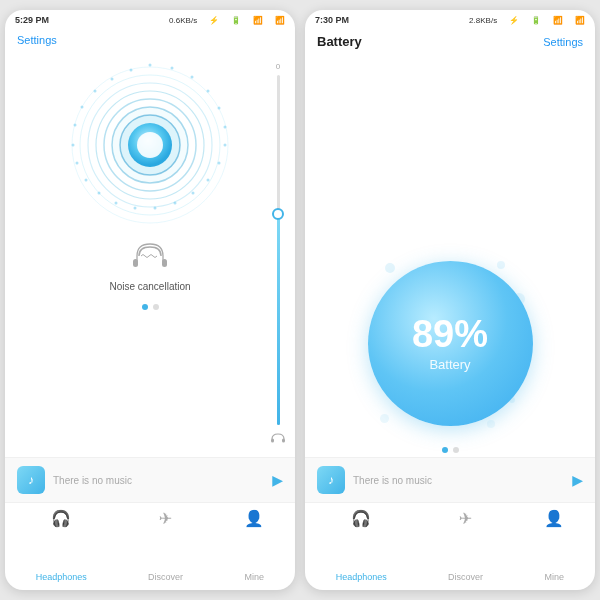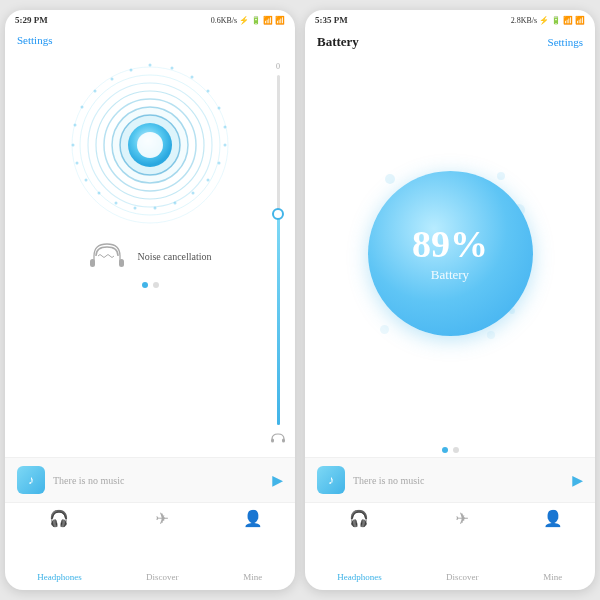--- a/index.html
+++ b/index.html
@@ -11,21 +11,20 @@
       align-items: center;
       justify-content: center;
       font-family: -apple-system, BlinkMacSystemFont, 'Segoe UI', sans-serif;
     }
 
     .screens-container {
       display: flex;
       gap: 10px;
       width: 590px;
       height: 580px;
-      font-family: Liberation Serif, serif;
     }
 
     .phone-screen {
       flex: 1;
       background: #fff;
       border-radius: 18px;
       overflow: hidden;
       display: flex;
       flex-direction: column;
       box-shadow: 0 2px 12px rgba(0,0,0,0.15);
@@ -36,21 +35,21 @@
       display: flex;
       justify-content: space-between;
       align-items: center;
       padding: 4px 10px;
       font-size: 9px;
       color: #333;
       height: 20px;
       flex-shrink: 0;
     }
     .status-bar .time { font-weight: 600; font-size: 9px; }
-    .status-icons { display: flex; gap: 2px; align-items: center; font-size: 8px; }
+    .status-icons { display: flex; gap: 12px; align-items: center; font-size: 8px; }
 
     
     .header {
       display: flex;
       justify-content: space-between;
       align-items: center;
       padding: 4px 12px 6px;
       flex-shrink: 0;
     }
     .header-title { font-size: 13px; font-weight: 600; color: #222; }
@@ -120,21 +119,21 @@
     
     .mode-buttons {
       display: flex;
       justify-content: space-around;
       width: 100%;
       padding: 12px 20px 8px;
       flex-shrink: 0;
     }
     .mode-btn {
       display: flex;
-      flex-direction: row;
+      flex-direction: column;
       align-items: center;
       gap: 11px;
     }
     .mode-icon {
       width: 38px;
       height: 28px;
       display: flex;
       align-items: center;
       justify-content: center;
     }
@@ -205,21 +204,21 @@
     .nav-icon { font-size: 16px; color: #aaa; }
     .nav-icon.active { color: #42b4e8; }
     .nav-label { font-size: 9px; color: #aaa; margin-top: 42px; }
     .nav-label.active { color: #42b4e8; }
 
     
     .battery-container {
       display: flex;
       flex-direction: column;
       align-items: center;
-      justify-content: center;
+      justify-content: flex-end;
       flex: 1;
       position: relative;
     }
 
     .battery-circle-outer {
       width: 165px;
       height: 165px;
       border-radius: 50%;
       background: radial-gradient(circle at 40% 35%, #b8ecff, #5fc5f5 50%, #3aacef);
       display: flex;
@@ -391,21 +390,21 @@
       </div>
       <div class="nav-item">
         <span class="nav-icon">👤</span>
         <span class="nav-label">Mine</span>
       </div>
     </div>
   </div>
 
   <div class="phone-screen">
     <div class="status-bar">
-      <span class="time">5:35 PM</span>
+      <span class="time">7:30 PM</span>
       <div class="status-icons">
         <span>2.8KB/s</span>
         <span>⚡</span>
         <span>🔋</span>
         <span>📶</span>
         <span>📶</span>
       </div>
     </div>
 
     <div class="header">

